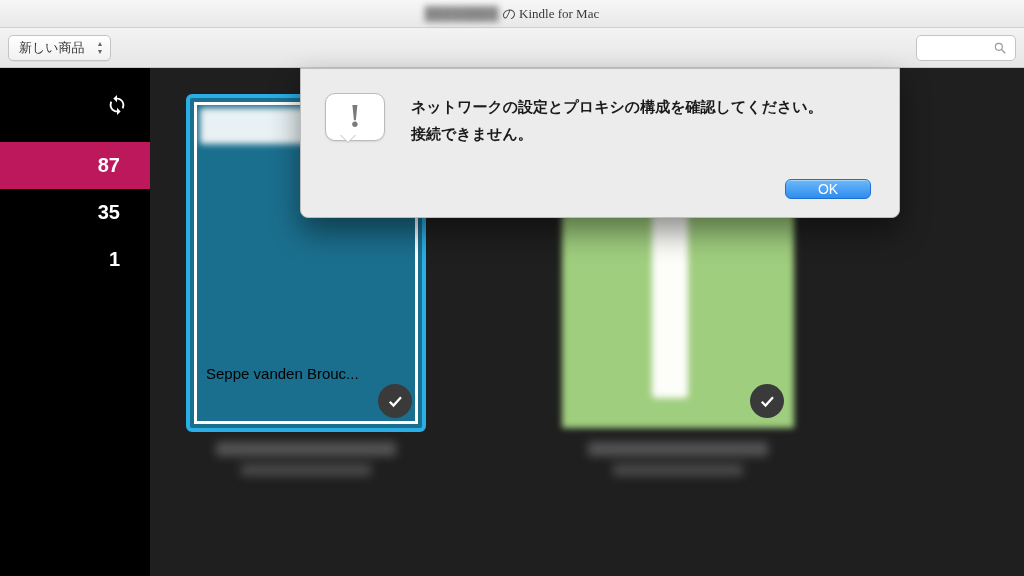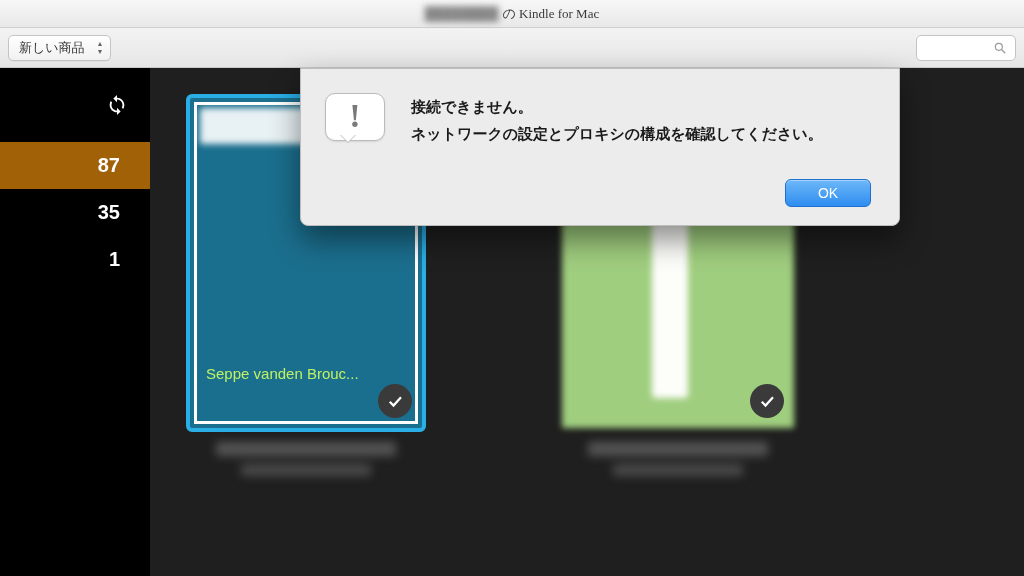--- a/index.html
+++ b/index.html
@@ -77,21 +77,21 @@
   .sync-icon svg { width: 22px; height: 22px; fill: #fff; }
   .side-item {
     width: 100%;
     text-align: right;
     padding: 12px 30px 12px 0;
     font-size: 20px;
     font-weight: 600;
     color: #fff;
   }
   .side-item.active {
-    background: #a16207;
+    background: #be185d;
   }
   .library {
     flex: 1;
     padding: 30px 40px;
     display: flex;
     gap: 140px;
   }
   .book {
     width: 232px;
     display: flex; flex-direction: column;
@@ -109,21 +109,21 @@
     position: absolute; inset: 4px;
     border: 3px solid #fff;
     pointer-events: none;
   }
   .cover1 {
     width: 100%; height: 100%;
     background: #1b6f8e;
     display: flex; flex-direction: column;
     justify-content: flex-end;
     padding: 0 16px 46px 16px;
-    color: #bef264;
+    color: #000000;
     font-size: 15px;
   }
   .cover1-top {
     position: absolute; top: 10px; left: 10px; right: 10px;
     height: 36px;
     background: rgba(255,255,255,0.9);
     filter: blur(3px);
     border-radius: 2px;
   }
   .cover2 {
@@ -212,21 +212,21 @@
     font-size: 15px;
     line-height: 1.8;
     color: #1a1a1a;
     font-weight: 600;
   }
   .dialog-footer {
     display: flex; justify-content: flex-end;
     margin-top: 22px;
   }
   .ok-btn {
-    min-width: 86px; height: 28px;
+    min-width: 86px; height: 20px;
     background: linear-gradient(#6db8f8, #2e8df0);
     border: 1px solid #1f6fd0;
     border-radius: 6px;
     color: #fff;
     font-size: 14px;
     font-weight: 500;
     display: flex; align-items: center; justify-content: center;
     box-shadow: inset 0 1px 0 rgba(255,255,255,0.4);
   }
 </style>
@@ -314,22 +314,22 @@
   </div>
 </div>
 
 <div class="dialog">
   <div class="dialog-body">
     <div class="dialog-icon">
       <div class="bubble"></div>
       <div class="excl">!</div>
     </div>
     <div class="dialog-text">
+      <div>ネットワークの設定とプロキシの構成を確認してください。</div>
       <div>接続できません。</div>
-      <div>ネットワークの設定とプロキシの構成を確認してください。</div>
     </div>
   </div>
   <div class="dialog-footer">
     <div class="ok-btn">
       <span>OK</span>
     </div>
   </div>
 </div>
 
 </body></html>

